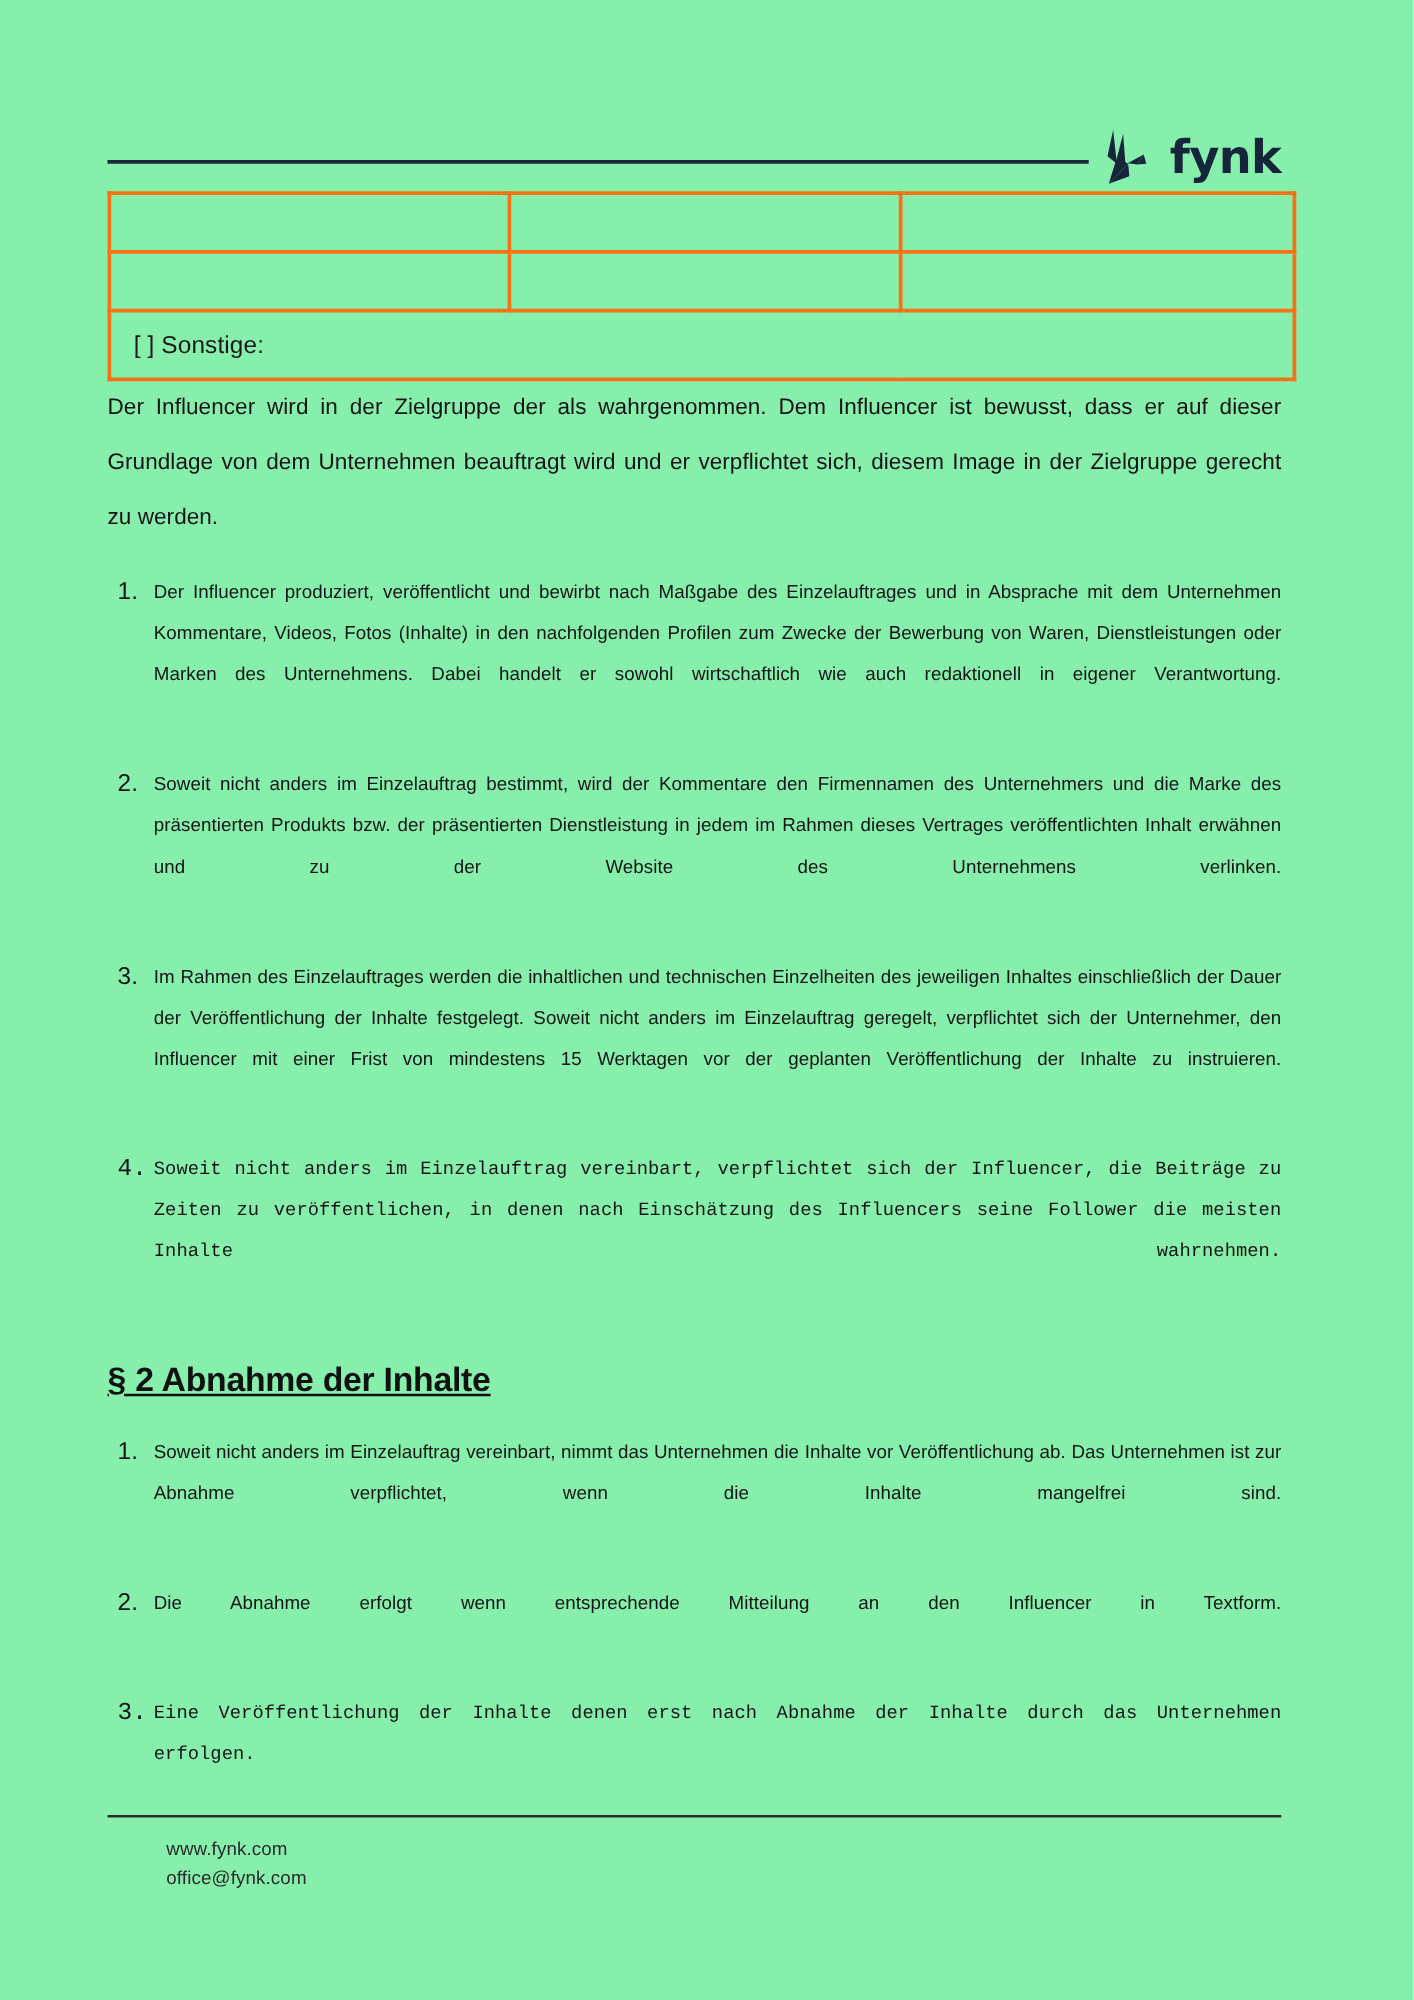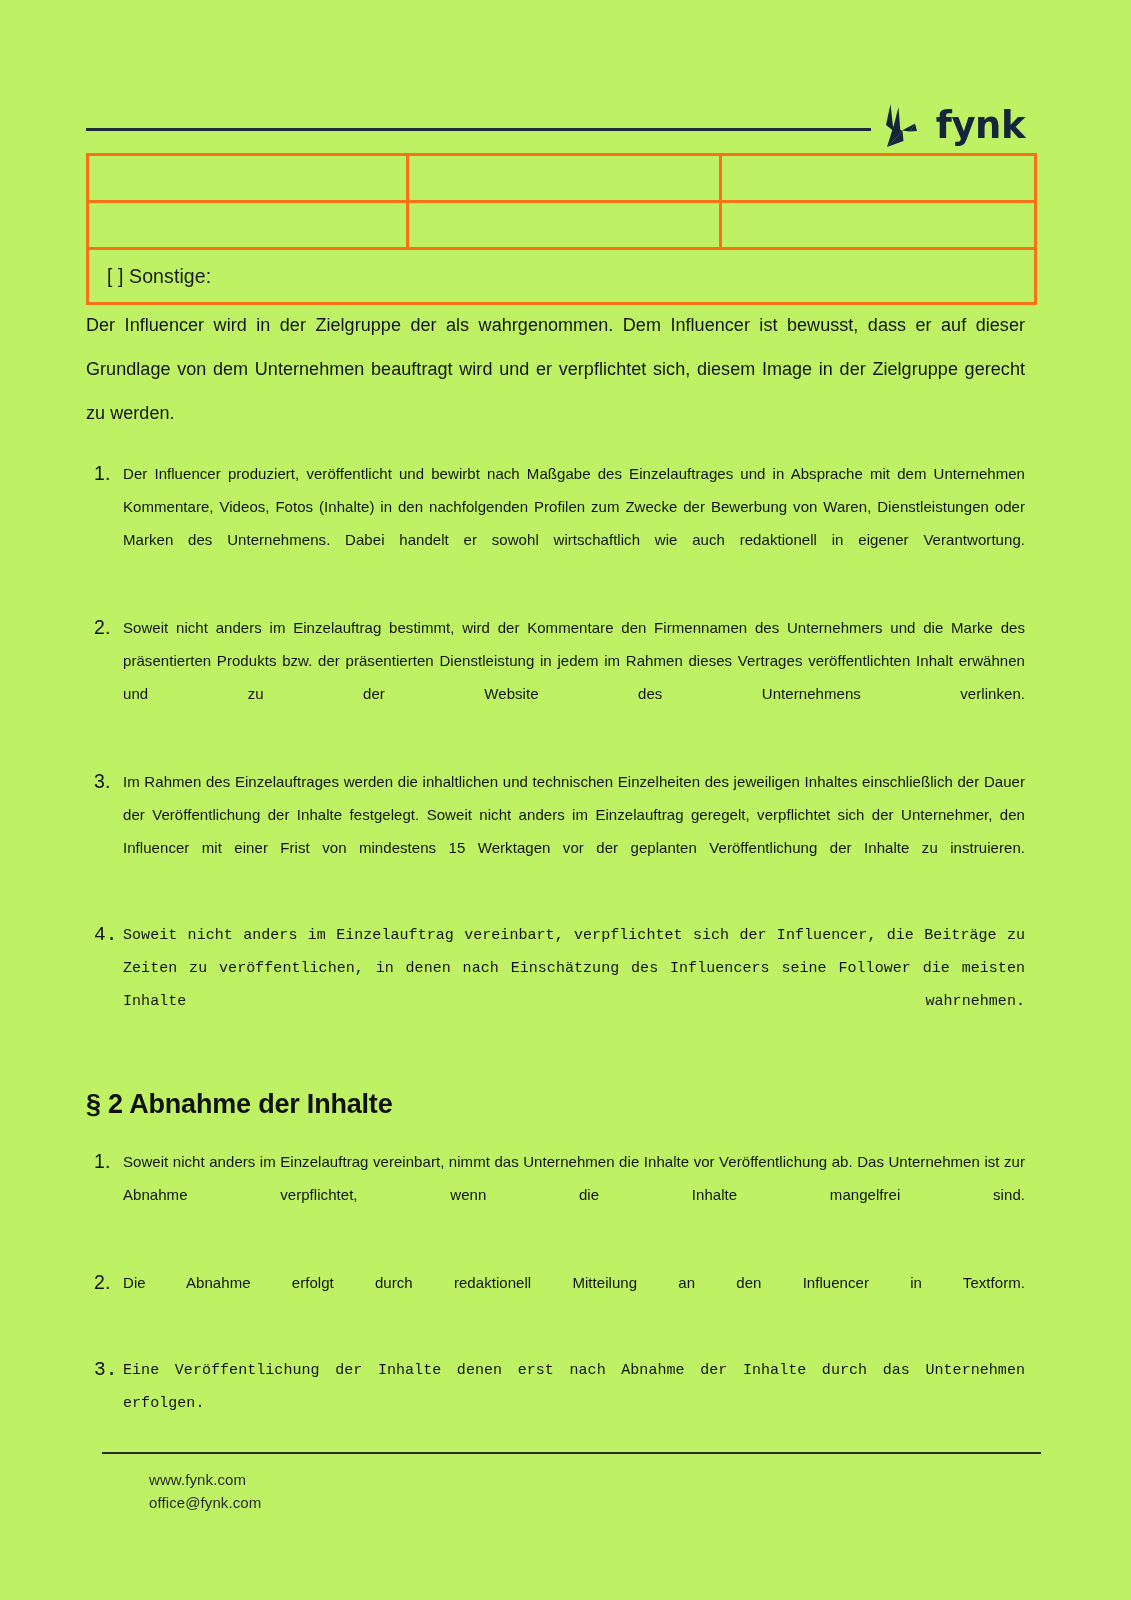--- a/index.html
+++ b/index.html
@@ -10,21 +10,21 @@
   }
   body {
     font-family: "Liberation Sans", sans-serif;
     color: #141414;
   }
   .page {
     position: relative;
     width: 1131px;
     height: 1600px;
     margin: 0 auto;
-    background: #bef264;
+    background: #86efac;
     box-sizing: border-box;
     overflow: hidden;
   }
 
   
   .header {
     position: absolute;
     left: 86px;
     top: 100px;
     width: 939px;
@@ -143,28 +143,29 @@
     width: 100%;
   }
 
   h2.section-title {
     margin: 36px 0 0 0;
     font-size: 27px;
     font-weight: 700;
     color: #111111;
     letter-spacing: -0.2px;
     line-height: 34px;
+    text-decoration: underline;
   }
 
   .section-block { margin-top: 24px; }
 
   
   .footer {
     position: absolute;
-    left: 102px;
+    left: 86px;
     top: 1452px;
     width: 939px;
   }
   .footer-rule {
     width: 939px;
     height: 2px;
     background: #2b2b2b;
   }
   .footer-lines {
     margin-top: 14px;
@@ -223,21 +224,21 @@
       <li><span class="li-text">Soweit nicht anders im Einzelauftrag bestimmt, wird der Kommentare den Firmennamen des Unternehmers und die Marke des präsentierten Produkts bzw. der präsentierten Dienstleistung in jedem im Rahmen dieses Vertrages veröffentlichten Inhalt erwähnen und zu der Website des Unternehmens verlinken.</span></li>
       <li><span class="li-text">Im Rahmen des Einzelauftrages werden die inhaltlichen und technischen Einzelheiten des jeweiligen Inhaltes einschließlich der Dauer der Veröffentlichung der Inhalte festgelegt. Soweit nicht anders im Einzelauftrag geregelt, verpflichtet sich der Unternehmer, den Influencer mit einer Frist von mindestens 15 Werktagen vor der geplanten Veröffentlichung der Inhalte zu instruieren.</span></li>
       <li><span class="li-text">Soweit nicht anders im Einzelauftrag vereinbart, verpflichtet sich der Influencer, die Beiträge zu Zeiten zu veröffentlichen, in denen nach Einschätzung des Influencers seine Follower die meisten Inhalte wahrnehmen.</span></li>
     </ol>
 
     <h2 class="section-title">§ 2 Abnahme der Inhalte</h2>
 
     <div class="section-block">
       <ol class="numbered">
         <li><span class="li-text">Soweit nicht anders im Einzelauftrag vereinbart, nimmt das Unternehmen die Inhalte vor Veröffentlichung ab. Das Unternehmen ist zur Abnahme verpflichtet, wenn die Inhalte mangelfrei sind.</span></li>
-        <li><span class="li-text">Die Abnahme erfolgt durch redaktionell Mitteilung an den Influencer in Textform.</span></li>
+        <li><span class="li-text">Die Abnahme erfolgt wenn entsprechende Mitteilung an den Influencer in Textform.</span></li>
         <li><span class="li-text">Eine Veröffentlichung der Inhalte denen erst nach Abnahme der Inhalte durch das Unternehmen erfolgen.</span></li>
       </ol>
     </div>
 
   </div>
 
   <div class="footer">
     <div class="footer-rule"></div>
     <div class="footer-lines">
       <div>www.fynk.com</div>

